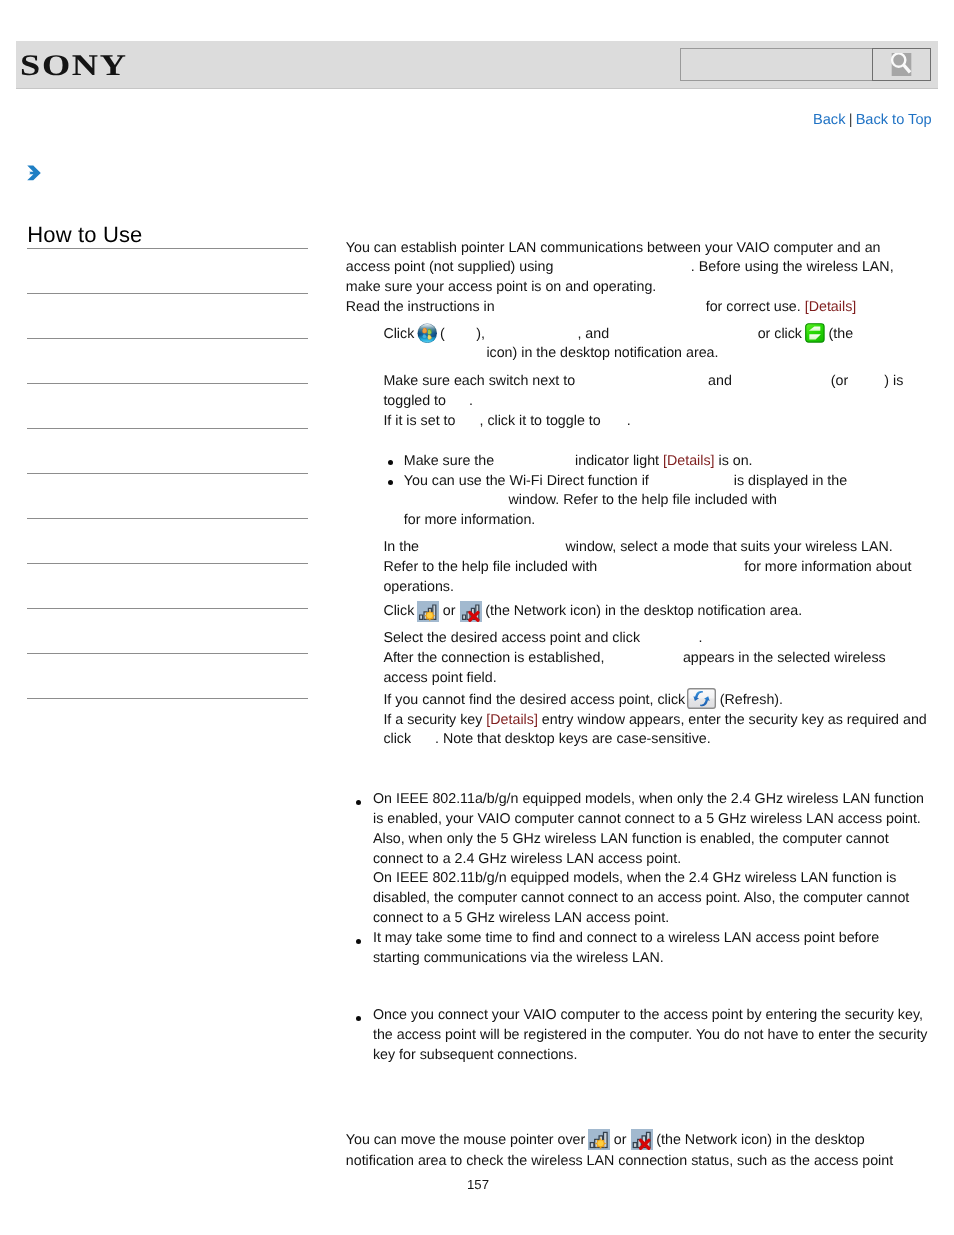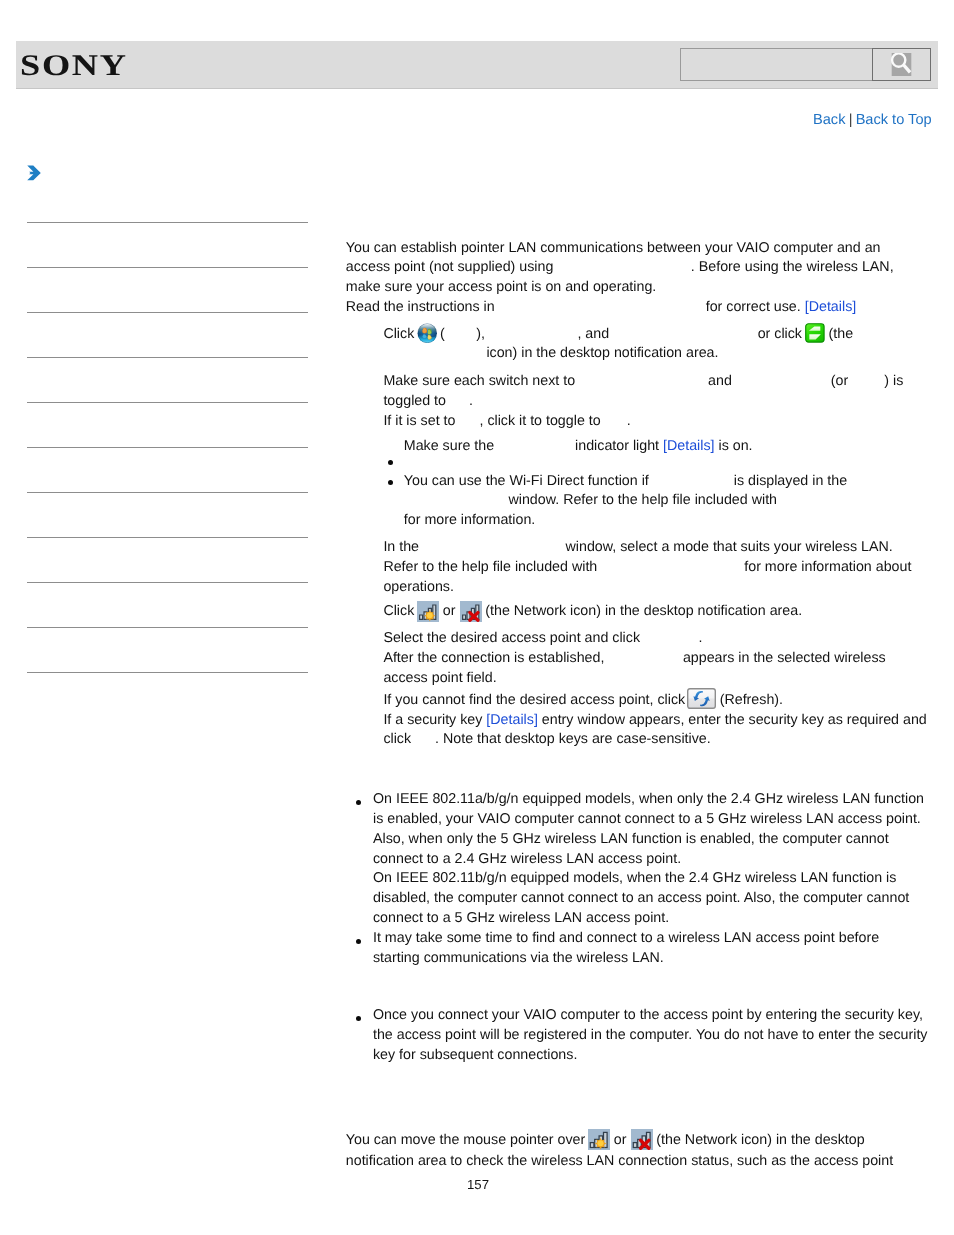--- a/index.html
+++ b/index.html
@@ -34,21 +34,21 @@
   .side h1{margin:0;font-size:22px;font-weight:normal;color:#000;line-height:26px;letter-spacing:0.15px;}
   .side .rule{height:1px;background:#8d8d8d;font-size:0;line-height:0;}
   .side .gap{height:44.0px;font-size:0;line-height:0;}
 
   
   .main{position:absolute;left:345.8px;top:238.6px;width:600px;font-size:14.25px;color:#141414;
         line-height:19.9px;}
   .main .ln{position:absolute;white-space:nowrap;line-height:19.9px;}
   .main .para{position:absolute;line-height:19.9px;text-align:left;}
   .sp{display:inline-block;vertical-align:baseline;}
-  a.det{color:#1d4ed8;text-decoration:none;}
+  a.det{color:#7f1d1d;text-decoration:none;}
   .bulletdot{position:absolute;width:5.2px;height:5.2px;border-radius:50%;background:#0a0a0a;}
   .pageno{position:absolute;left:467.0px;top:1177px;font-size:13.2px;color:#141414;}
 
   
   .winorb,.vaioico,.netico,.netxico,.refico{display:inline-block;vertical-align:middle;
         position:relative;}
   .winorb{width:20.5px;height:20.5px;top:-1.5px;}
   .vaioico{width:19.8px;height:19.8px;top:-1.5px;}
   .netico,.netxico{width:22px;height:21px;top:0.2px;}
   .tailico{top:-1.9px;}
@@ -74,20 +74,21 @@
 
   <div class="topnav">
     <a href="#">Back</a><span class="sep">|</span><a href="#">Back to Top</a>
   </div>
 
   <svg class="chev" viewBox="0 0 28 31">
       <path d="M0.5 1.0 L12.4 1.0 L27.2 15.5 L12.4 30.0 L0.5 30.0 L12.6 18.0 L4.2 18.0 L6.8 15.5 L4.2 13.0 L12.6 13.0 Z" fill="#1f7fc4"></path>
     </svg>
 
   <div class="side">
+    <h1>How to Use</h1>
     <div class="rule"></div>
     <div class="gap"></div>
     <div class="rule"></div>
     <div class="gap"></div>
     <div class="rule"></div>
     <div class="gap"></div>
     <div class="rule"></div>
     <div class="gap"></div>
     <div class="rule"></div>
     <div class="gap"></div>
@@ -165,21 +166,21 @@
           <path d="M10.4 4.0 L17.0 4.0 L17.0 8.6 L4.2 8.6 Z" fill="url(#vnA)"></path>
           <path d="M4.8 12.4 L17.6 12.4 L11.8 18.2 L4.8 18.2 Z" fill="url(#vnA)"></path>
         </svg><span class="sp" style="width:4.0px"></span><span>(the</span></div>
     <div class="ln" style="top:105.6px;left:140.6px"><span>icon) in the desktop notification area.</span></div>
 
     <div class="ln" style="top:133.2px;left:37.6px"><span>Make sure each switch next to</span><span class="sp" style="width:133px"></span><span>and</span><span class="sp" style="width:99px"></span><span>(or</span><span class="sp" style="width:36px"></span><span>) is</span></div>
     <div class="ln" style="top:153.1px;left:37.6px"><span>toggled to</span><span class="sp" style="width:23px"></span><span>.</span></div>
     <div class="ln" style="top:173px;left:37.6px"><span>If it is set to</span><span class="sp" style="width:24px"></span><span>, click it to toggle to</span><span class="sp" style="width:26px"></span><span>.</span></div>
 
     <div class="bulletdot" style="top:221.2px;left:42.1px"></div>
-    <div class="ln" style="top:198px;left:58px"><span>Make sure the</span><span class="sp" style="width:81px"></span><span>indicator light</span> <a class="det" href="#">[Details]</a> <span>is on.</span></div>
+    <div class="ln" style="top:213px;left:58px"><span>Make sure the</span><span class="sp" style="width:81px"></span><span>indicator light</span> <a class="det" href="#">[Details]</a> <span>is on.</span></div>
     <div class="bulletdot" style="top:241.1px;left:42.1px"></div>
     <div class="ln" style="top:233.7px;left:58px"><span>You can use the Wi-Fi Direct function if</span><span class="sp" style="width:85px"></span><span>is displayed in the</span></div>
     <div class="ln" style="top:252.6px;left:162.7px"><span>window. Refer to the help file included with</span></div>
     <div class="ln" style="top:272.5px;left:58px"><span class="sp" style="width:0px"></span><span>for more information.</span></div>
 
     <div class="ln" style="top:299.2px;left:37.6px"><span>In the</span><span class="sp" style="width:146.5px"></span><span>window, select a mode that suits your wireless LAN.</span></div>
     <div class="ln" style="top:319.1px;left:37.6px"><span>Refer to the help file included with</span><span class="sp" style="width:147px"></span><span>for more information about</span></div>
     <div class="ln" style="top:339px;left:37.6px"><span>operations.</span></div>
 
     <div class="ln" style="top:362.6px;left:37.6px"><span>Click</span><span class="sp" style="width:2.7px"></span><svg class="netico" viewBox="0 0 22 21">

